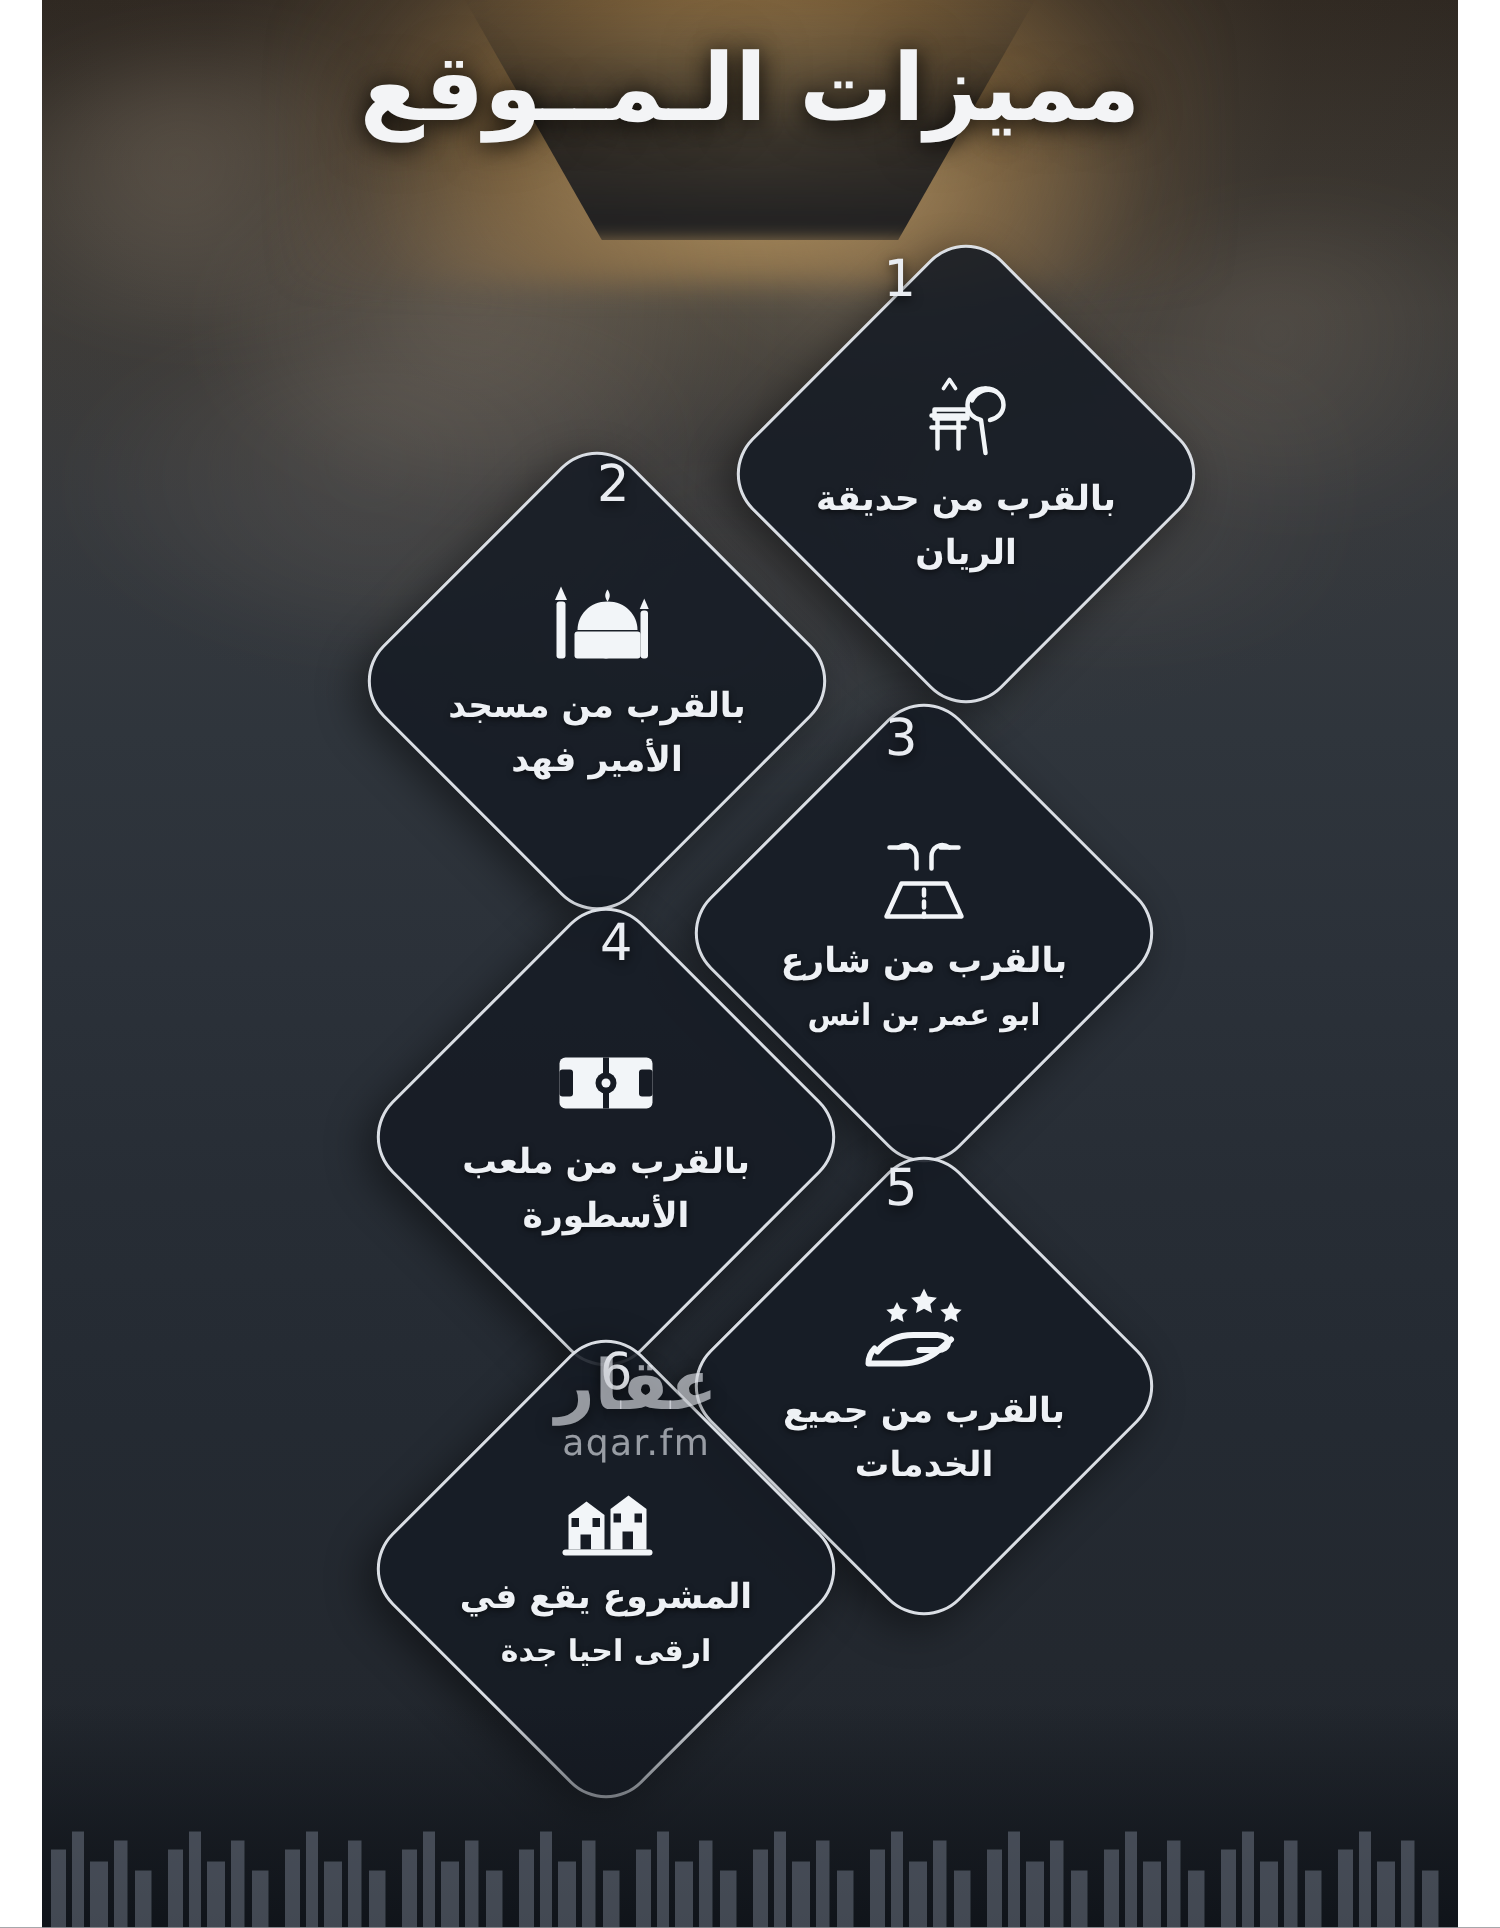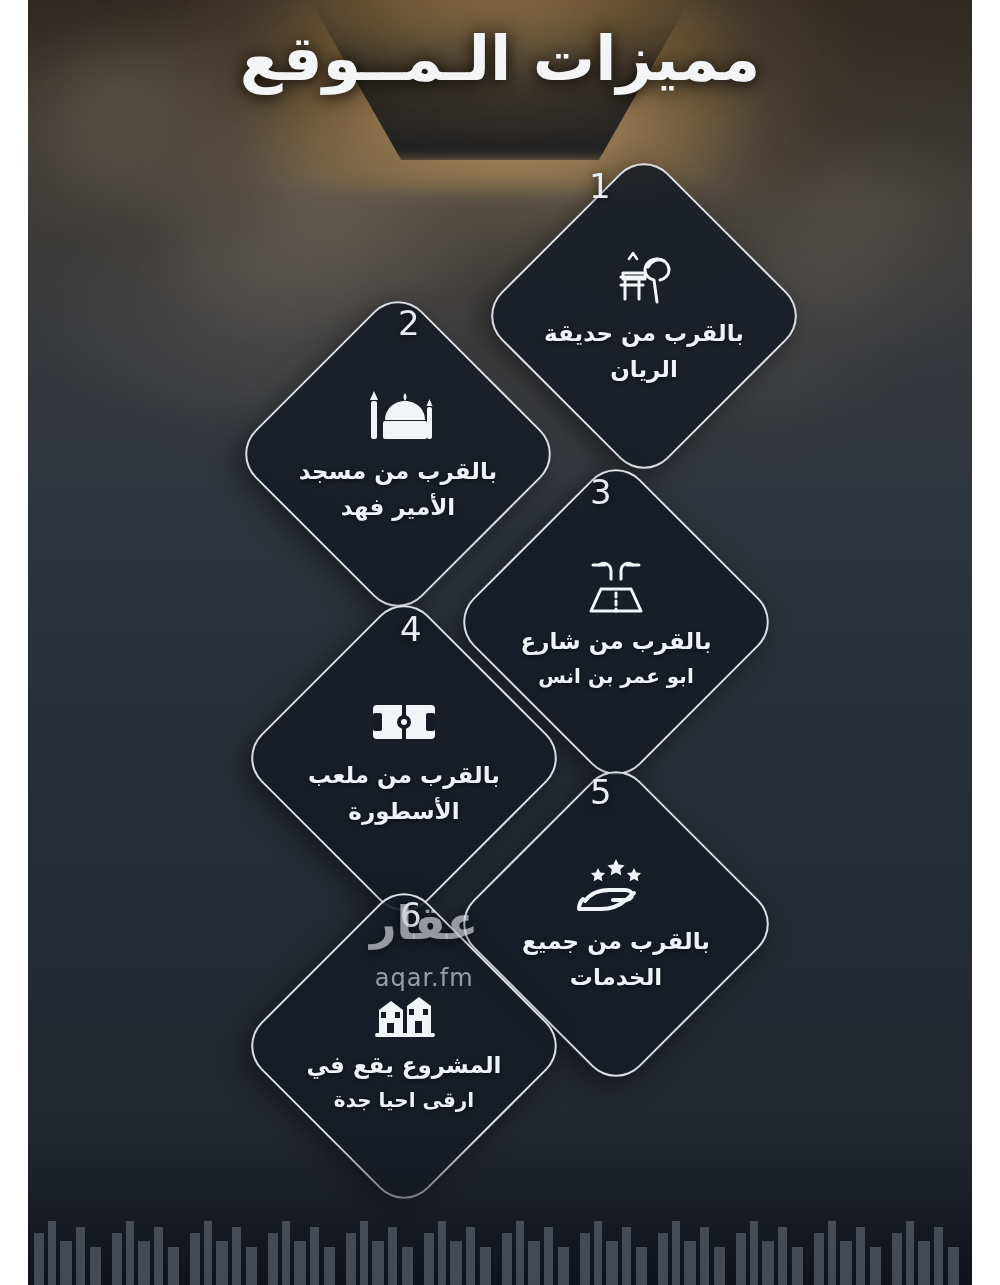--- a/index.html
+++ b/index.html
@@ -174,21 +174,21 @@
   .watermark .wm-ar {
     font-size: 46px;
     font-weight: 700;
     letter-spacing: 2px;
     line-height: 1;
     text-shadow: 0 2px 10px rgba(0,0,0,.5);
   }
   .watermark .wm-en {
     font-size: 24px;
     letter-spacing: 1px;
-    margin-top: 18px;
+    margin-top: 2px;
   }
 
   
   .skyline {
     position: absolute;
     left: 0;
     bottom: 0;
     width: 944px;
     height: 78px;
     z-index: 25;

